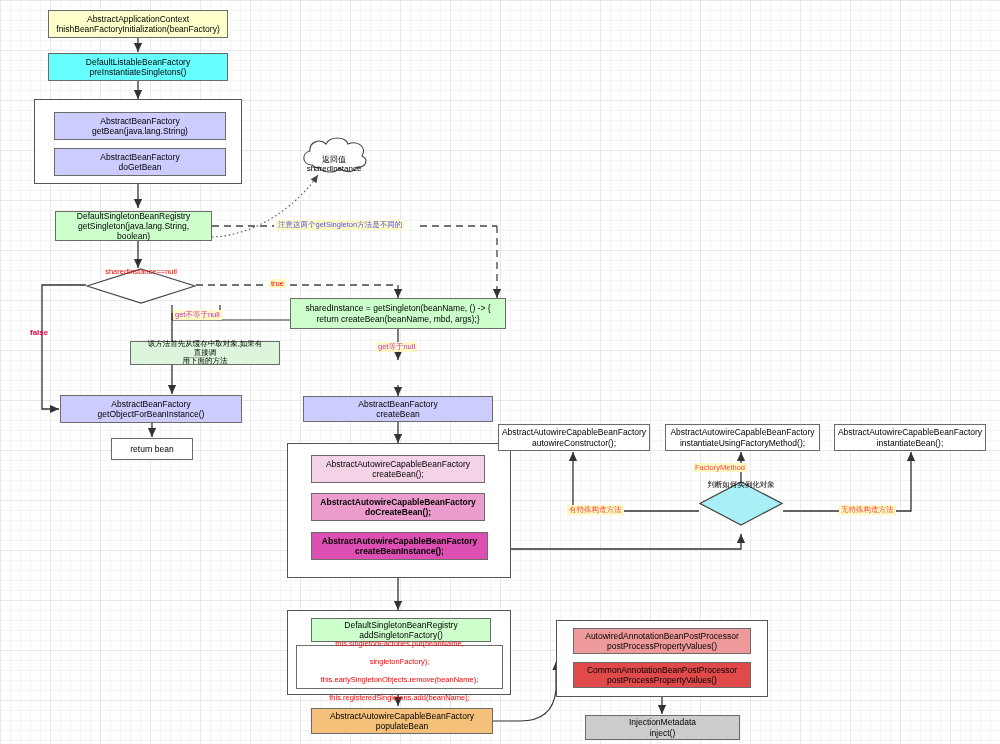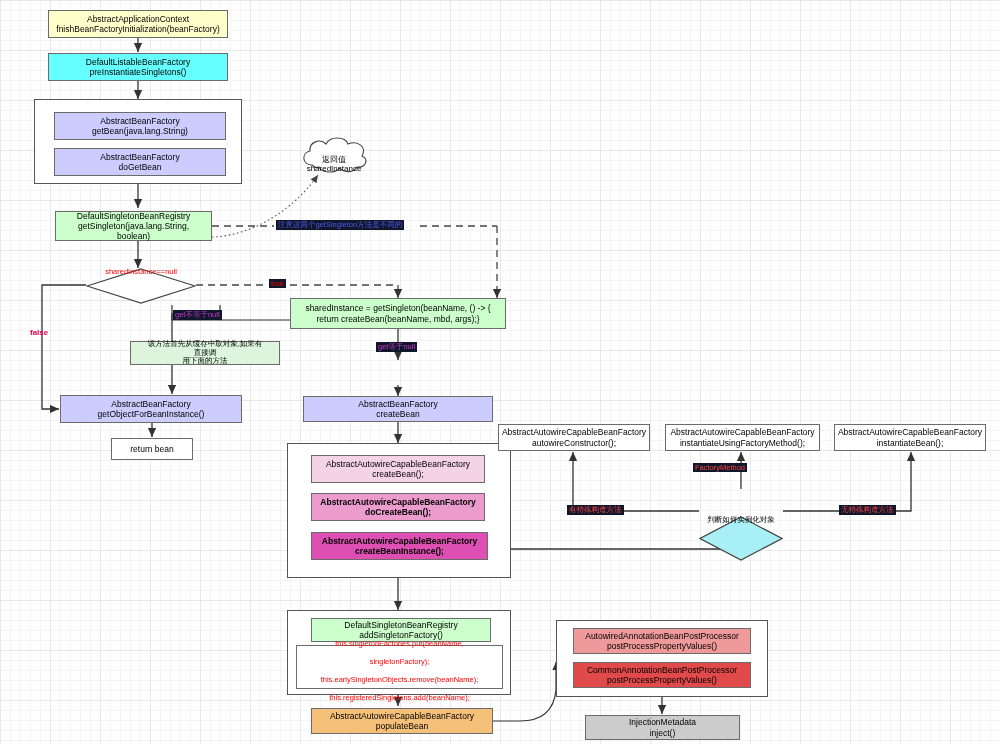--- a/index.html
+++ b/index.html
@@ -26,21 +26,21 @@
     font-size:8.5px;color:#000;
     padding:2px 14px;
     white-space:pre-line;
   }
   .grp{
     position:absolute;box-sizing:border-box;
     border:1px solid #555;background:#ffffff;
   }
   .lbl{
     position:absolute;font-size:8px;white-space:nowrap;
-    background:#0f172a;padding:0 2px;
+    background:#fef9c3;padding:0 2px;
   }
   .lbl.noBg{background:transparent;}
   .cloud{position:absolute;}
   .cloud-txt{
     position:absolute;text-align:center;font-size:8px;line-height:1.2;
     color:#000;white-space:pre-line;width:100%;
   }
   .diamond{position:absolute;}
   .diamond-txt{
     position:absolute;left:0;top:0;width:100%;height:100%;
@@ -213,21 +213,21 @@
   </div>
 
   <div class="node" style="left:665px;top:424px;width:155px;height:27px;background:#ffffff;">
     <span><span>AbstractAutowireCapableBeanFactory</span><br><span>instantiateUsingFactoryMethod();</span></span>
   </div>
 
   <div class="node" style="left:834px;top:424px;width:152px;height:27px;background:#ffffff;">
     <span><span>AbstractAutowireCapableBeanFactory</span><br><span>instantiateBean();</span></span>
   </div>
 
-  <div class="diamond" style="left:699px;top:516px;width:84px;height:45px;">
+  <div class="diamond" style="left:699px;top:481px;width:84px;height:45px;">
     <svg width="84" height="45" viewBox="0 0 84 45">
       <polygon points="42,1 83,22.5 42,44 1,22.5" fill="#a8f0f5" stroke="#444" stroke-width="1.2"></polygon>
     </svg>
     <div class="diamond-txt" style="font-size:7.5px;">
       <span>判断如何实例化</span><br><span>对象</span>
     </div>
   </div>
 
   <div class="node" style="left:311px;top:618px;width:180px;height:24px;background:#ccffcc;">
     <span><span>DefaultSingletonBeanRegistry</span><br><span>addSingletonFactory()</span></span>

